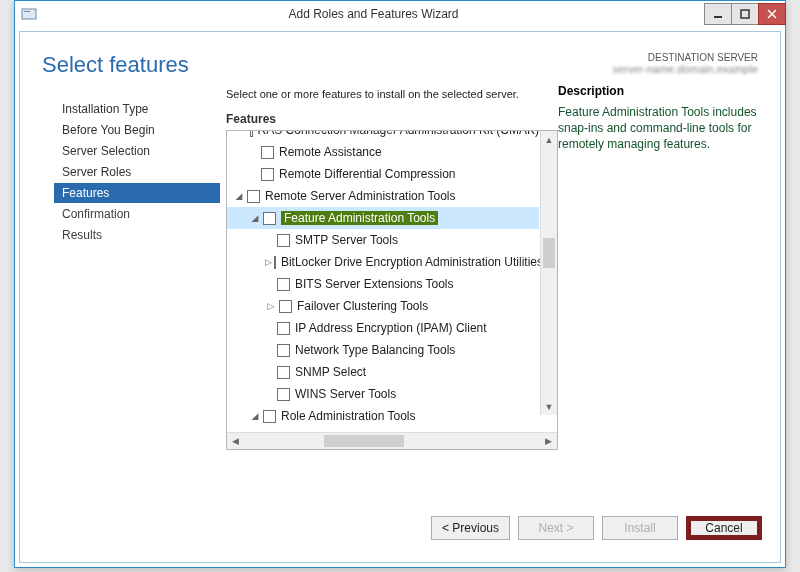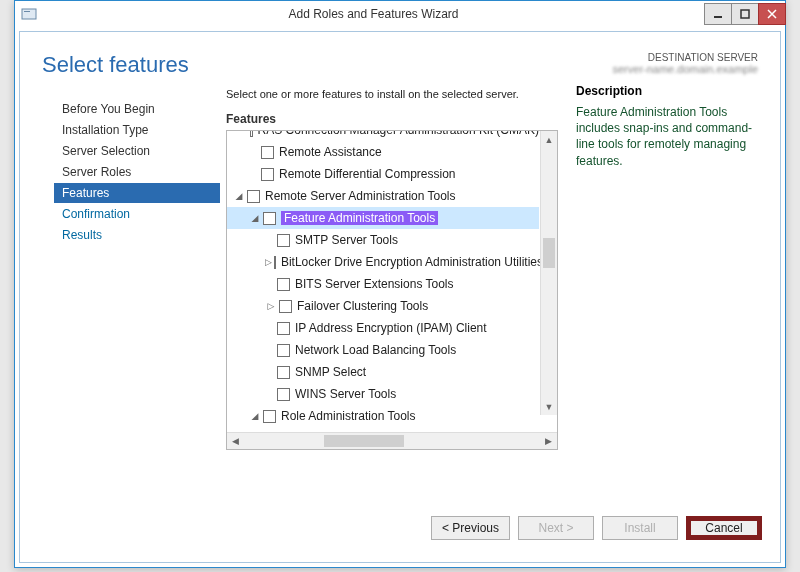--- a/index.html
+++ b/index.html
@@ -13,45 +13,45 @@
   .winbtn.close { background:#c75050; color:#fff; border-color:#a03030;}
   .content { flex:1; border:1px solid #a9c6df; margin:4px; display:flex; flex-direction:column; }
   .header-row { display:flex; padding:20px 22px 6px 22px; }
   .page-title { font-size:22px; font-weight:300; color:#2a6bb0; flex:1;}
   .dest { text-align:right; font-size:10px; color:#555;}
   .dest .srv { font-size:11px; color:#888; filter:blur(1.5px);}
   .body-row { flex:1; display:flex; padding:0 0 0 0;}
   .nav { width:200px; padding:14px 0 0 34px; font-size:12px;}
   .nav-item { padding:3px 8px; margin:1px 0; color:#333; cursor:default;}
   .nav-item.active { background:#2a6bb0; color:#fff;}
-  .nav-item.disabled { color:#0369a1;}
+  .nav-item.disabled { color:#404040;}
   .main { flex:1; display:flex; padding:0 22px 0 6px;}
   .features-col { width:332px; display:flex; flex-direction:column;}
   .intro { font-size:11px; color:#222; margin:4px 0 12px 0;}
   .features-label { font-size:12px; font-weight:600; color:#333; margin-bottom:4px;}
   .tree-wrap { border:1px solid #b6b6b6; height:320px; position:relative; display:flex; flex-direction:column;}
   .tree-scroll { flex:1; overflow:hidden; position:relative;}
   .tree { position:absolute; left:0; top:-12px; width:312px;}
   .row { display:flex; align-items:center; height:22px; font-size:12px; color:#222; white-space:nowrap; padding-left:6px;}
   .row.sel { background:#cce8ff;}
-  .row.sel .lbl { background:#8b5cf6; color:#fff; padding:0 3px;}
+  .row.sel .lbl { background:#4d7c0f; color:#fff; padding:0 3px;}
   .indent1{padding-left:6px;} .indent2{padding-left:22px;} .indent3{padding-left:38px;}
   .exp { width:12px; display:inline-flex; justify-content:center; color:#666; font-size:9px; margin-right:2px;}
   .sp { width:12px; display:inline-block;}
   .cb { width:13px; height:13px; border:1px solid #707070; margin-right:5px; background:#fff;}
   .lbl { }
   .vbar { position:absolute; top:0; right:0; width:17px; height:calc(100% - 17px); background:#f0f0f0; border-left:1px solid #ddd; display:flex; flex-direction:column; align-items:center;}
   .vbar .arrow { height:17px; width:100%; display:flex; align-items:center; justify-content:center; font-size:9px; color:#666; background:#f0f0f0;}
   .vbar .track { flex:1; width:100%; position:relative;}
   .vbar .thumb { position:absolute; left:2px; right:2px; top:90px; height:30px; background:#cfcfcf;}
   .hbar { height:17px; background:#f0f0f0; display:flex; align-items:center; border-top:1px solid #ddd;}
   .hbar .arrow { width:17px; height:100%; display:flex; align-items:center; justify-content:center; font-size:9px; color:#666;}
   .hbar .htrack { flex:1; position:relative; height:100%;}
   .hbar .hthumb { position:absolute; top:2px; bottom:2px; left:80px; width:80px; background:#cfcfcf;}
-  .desc-col { flex:1; padding-left:18px;}
+  .desc-col { flex:1; }
   .desc-title { font-size:12px; font-weight:600; margin-top:0px; margin-bottom:6px;}
   .desc-text { font-size:12px; color:#14532d; line-height:1.35;}
   .footer { height:46px; display:flex; align-items:flex-start; justify-content:flex-end; padding:0 18px; gap:8px;}
   .btn { min-width:76px; height:24px; font-size:12px; border:1px solid #aeaeae; background:#efefef; color:#222; padding:0 10px;}
   .btn.disabled { color:#b0b0b0;}
   .btn.cancel { border:5px solid #7f1d1d;}
 </style>
 </head>
 <body>
 
@@ -87,22 +87,22 @@
     <div class="header-row">
       <div class="page-title">Select features</div>
       <div class="dest">
         <div>DESTINATION SERVER</div>
         <div class="srv">server-name.domain.example</div>
       </div>
     </div>
 
     <div class="body-row">
       <div class="nav" id="nav">
+          <div class="nav-item">Installation Type</div>
           <div class="nav-item">Before You Begin</div>
-          <div class="nav-item">Installation Type</div>
           <div class="nav-item">Server Selection</div>
           <div class="nav-item">Server Roles</div>
           <div class="nav-item active">Features</div>
           <div class="nav-item disabled">Confirmation</div>
           <div class="nav-item disabled">Results</div>
         </div>
 
       <div class="main">
         <div class="features-col">
           <div class="intro">Select one or more features to install on the selected server.</div>
@@ -156,21 +156,21 @@
                     <span class="lbl">Failover Clustering Tools</span>
                   </div>
                   <div class="row indent3">
                     <span class="sp"></span>
                     <span class="cb"></span>
                     <span class="lbl">IP Address Encryption (IPAM) Client</span>
                   </div>
                   <div class="row indent3">
                     <span class="sp"></span>
                     <span class="cb"></span>
-                    <span class="lbl">Network Load Balancing Tools</span>
+                    <span class="lbl">Network Type Balancing Tools</span>
                   </div>
                   <div class="row indent3">
                     <span class="sp"></span>
                     <span class="cb"></span>
                     <span class="lbl">SNMP Select</span>
                   </div>
                   <div class="row indent3">
                     <span class="sp"></span>
                     <span class="cb"></span>
                     <span class="lbl">WINS Server Tools</span>

